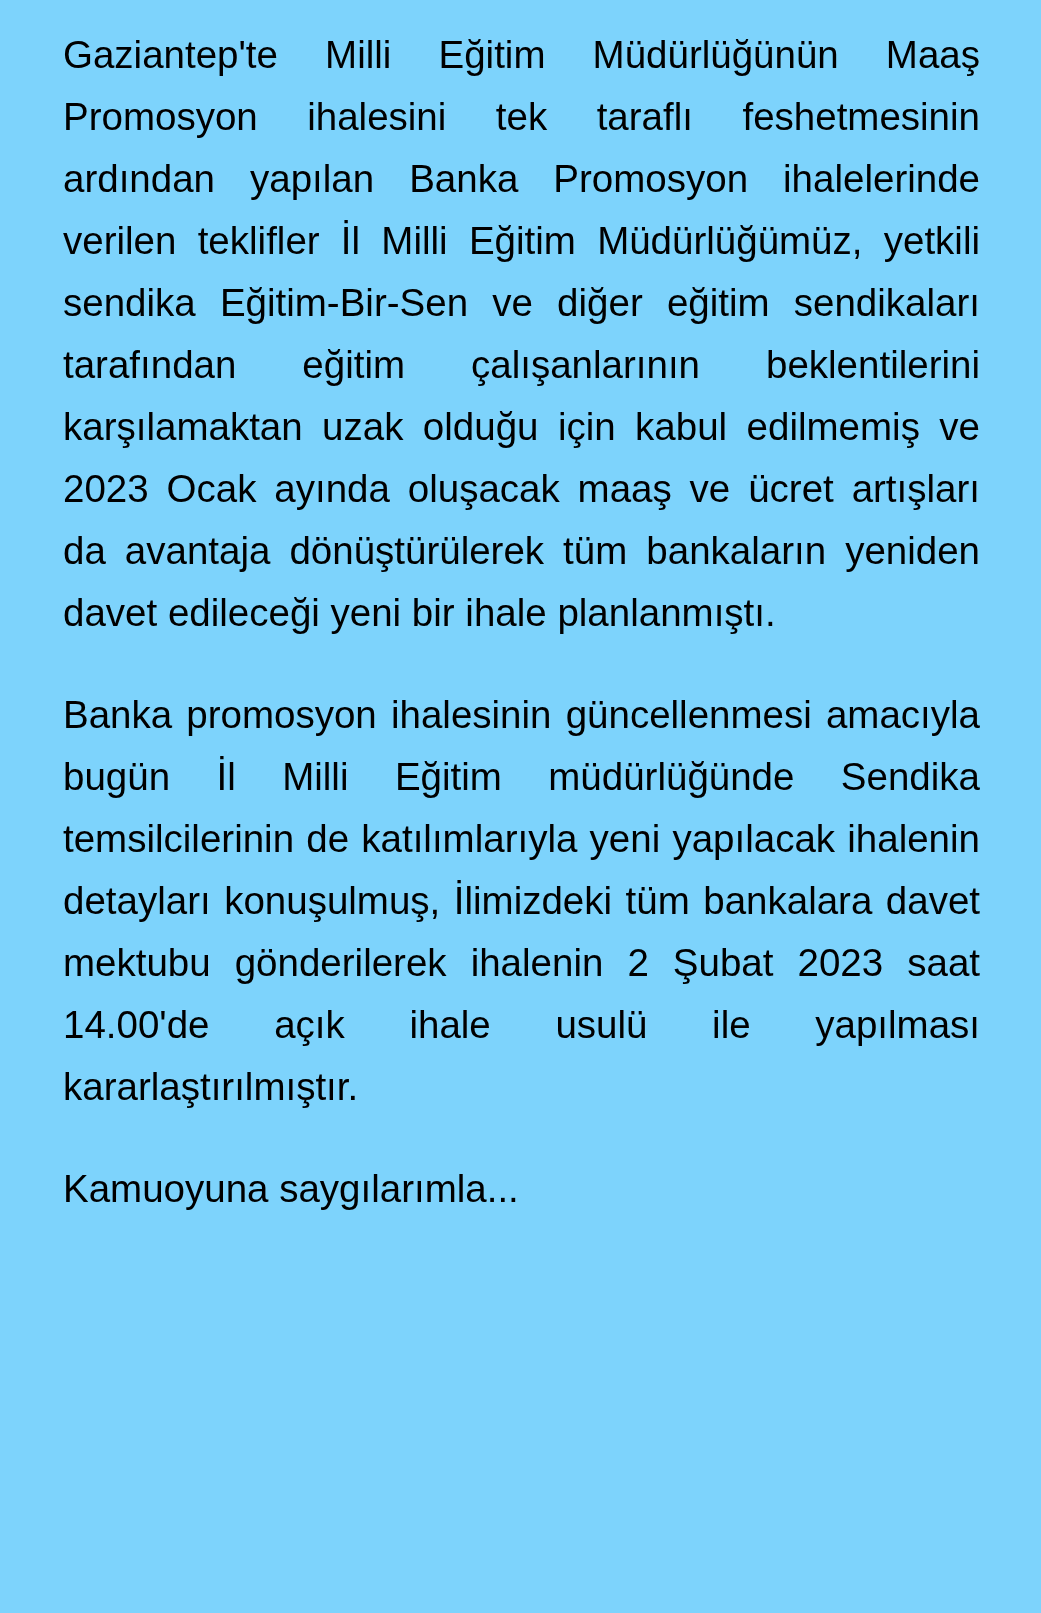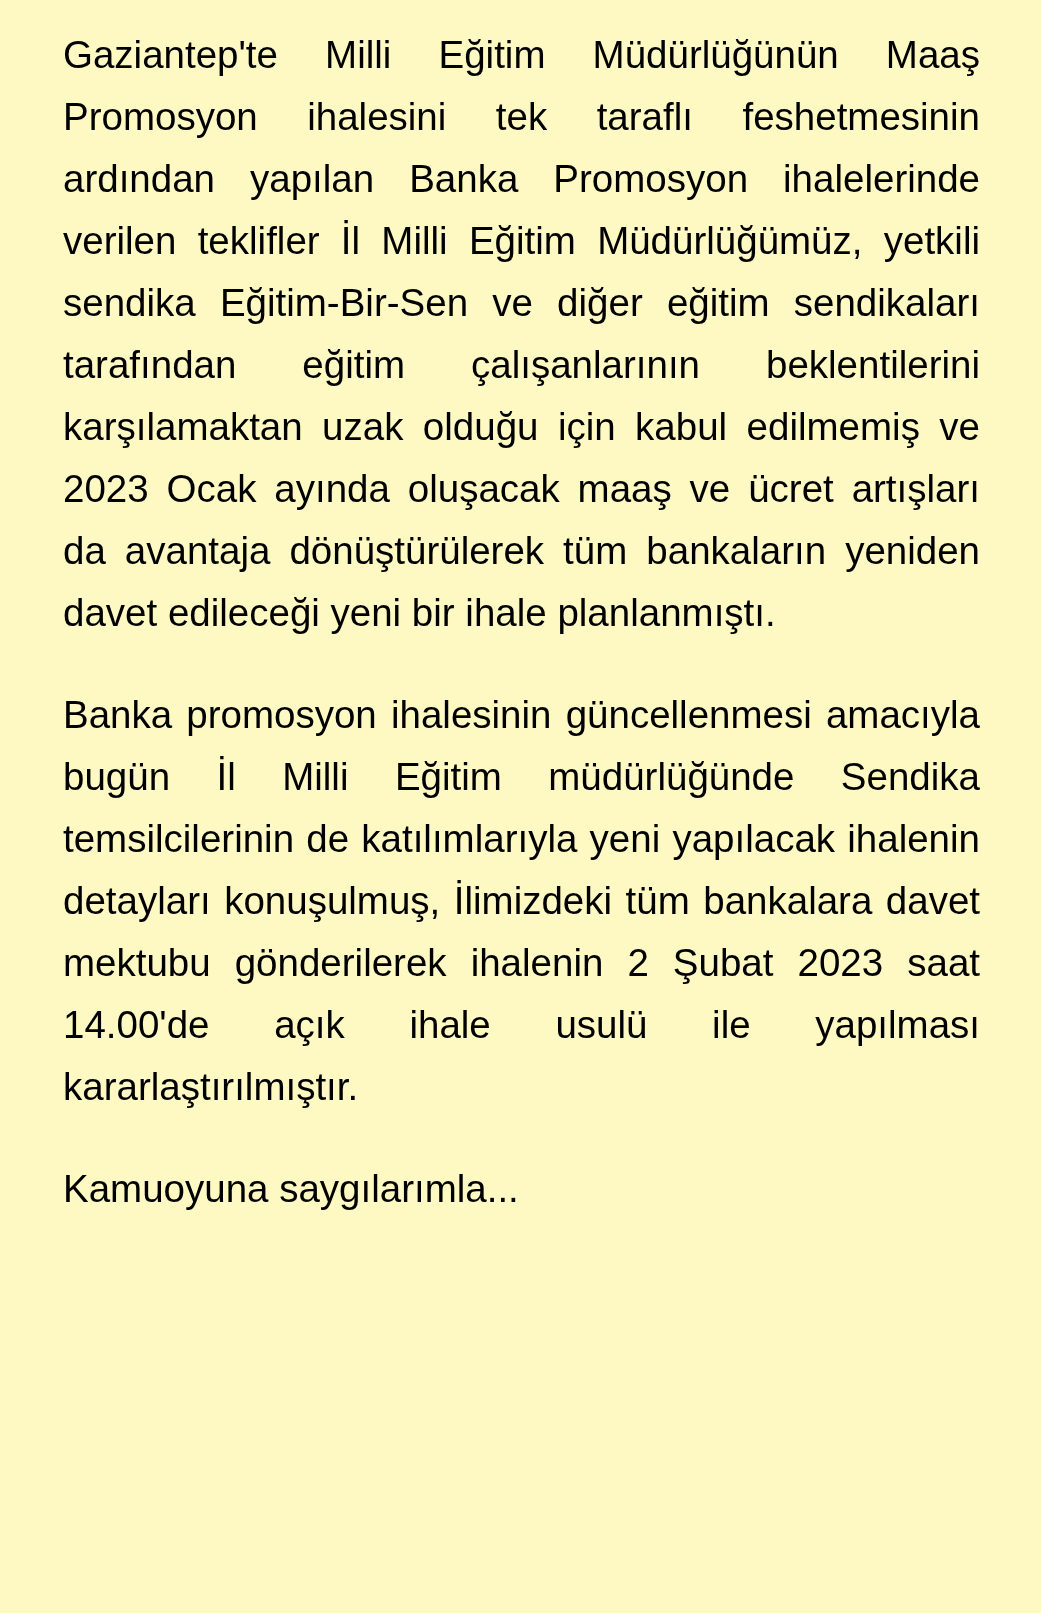--- a/index.html
+++ b/index.html
@@ -5,21 +5,21 @@
   html, body {
     margin: 0;
     padding: 0;
     background: #ffffff;
   }
   .page {
     position: relative;
     width: 1041px;
     height: 1613px;
     margin: 0 auto;
-    background: #fef9c3;
+    background: #7dd3fc;
     box-sizing: border-box;
     padding: 24px 61px 0 63px;
     overflow: hidden;
     font-family: "Liberation Sans", sans-serif;
     color: #000000;
   }
   .para {
     margin: 0 0 40px 0;
     font-size: 38.5px;
     line-height: 62px;

